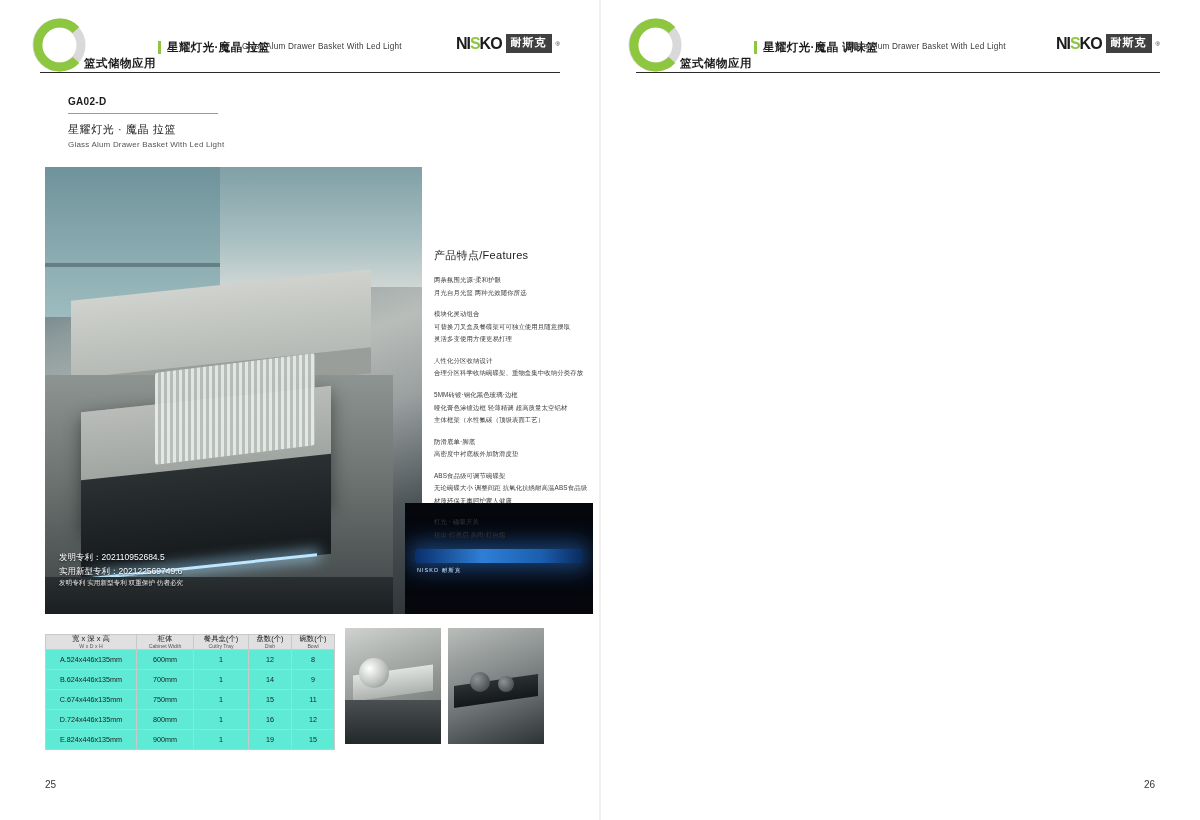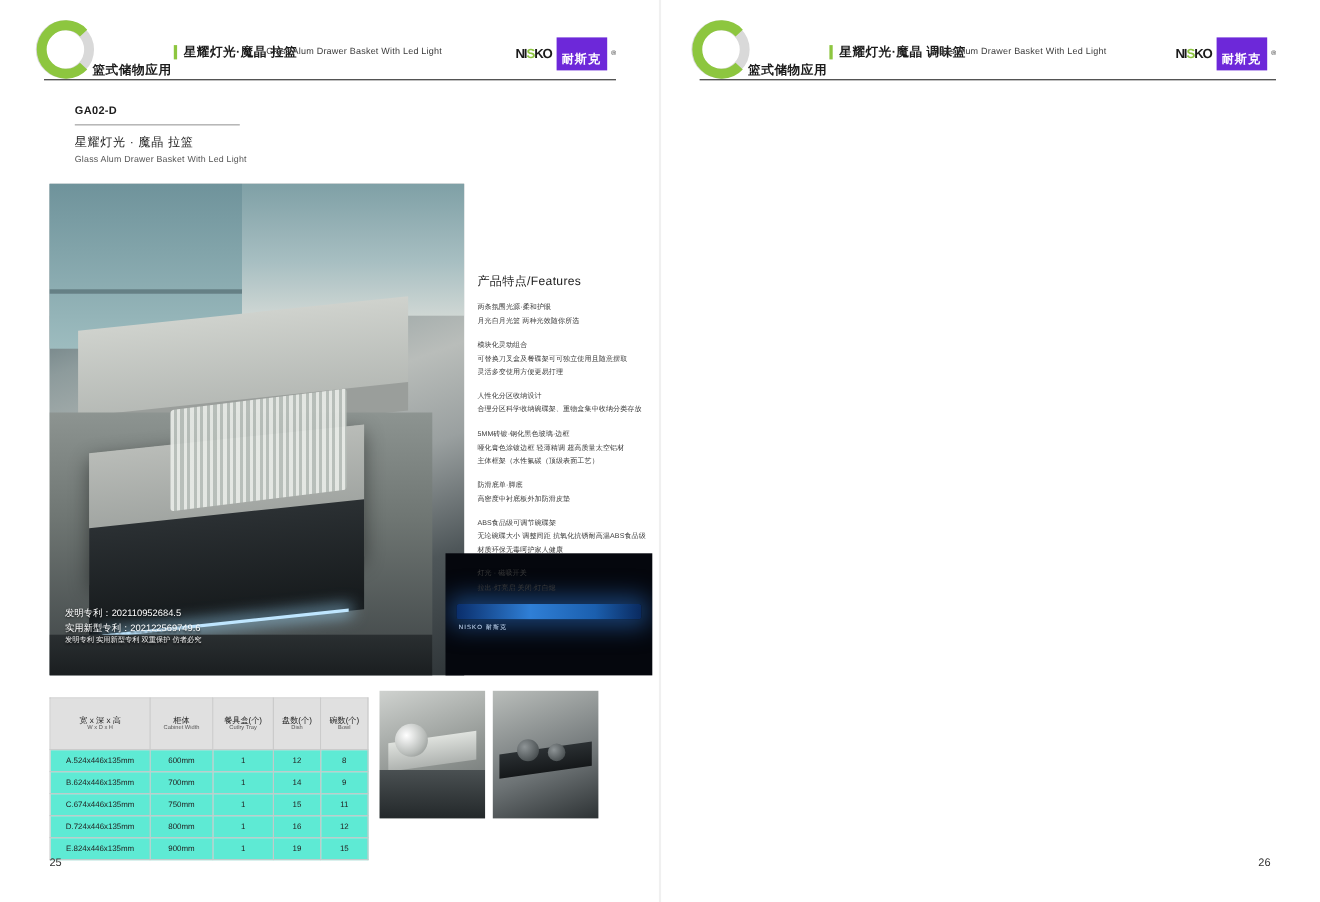--- a/index.html
+++ b/index.html
@@ -20,23 +20,23 @@
   .page.right .hdr{left:36px;right:40px;}
   .hdr-rule{position:absolute;left:0;right:0;top:44px;height:1px;background:#2b2b2b;}
   .hdr-c{position:absolute;left:-8px;top:-10px;width:54px;height:54px;}
   .hdr-c svg{display:block;}
   .hdr-tag{position:absolute;left:44px;top:28px;font-size:11.5px;font-weight:bold;color:#1b1b1b;letter-spacing:.5px;}
   .hdr-bar{position:absolute;left:118px;top:13px;width:3px;height:13px;background:#8dc63f;}
   .hdr-zh{position:absolute;left:127px;top:12px;font-size:11.5px;font-weight:bold;color:#1b1b1b;letter-spacing:.4px;}
   .hdr-en{position:absolute;left:202px;top:14px;font-size:8.2px;color:#3a3a3a;letter-spacing:.2px;}
   .page.right .hdr-en{left:210px;}
   .logo{position:absolute;right:0;top:6px;display:flex;align-items:center;gap:4px;}
-  .logo-n{font-size:12px;font-weight:bold;letter-spacing:-1px;color:#1b1b1b;}
+  .logo-n{font-size:16px;font-weight:bold;letter-spacing:-1px;color:#1b1b1b;}
   .logo-n .g{color:#8dc63f;}
-  .logo-box{background:#6d28d9;color:#fff;font-size:11px;font-weight:bold;padding:12px 5px 3px;letter-spacing:1px;text-align:right;}
+  .logo-box{background:#404040;color:#fff;font-size:11px;font-weight:bold;padding:1px 5px 3px;letter-spacing:1px;text-align:right;}
   .logo-r{font-size:6px;vertical-align:super;color:#1b1b1b;}
 
   
   .titleblk{position:absolute;left:68px;top:96px;width:300px;}
   .code{font-size:10px;font-weight:bold;color:#1b1b1b;letter-spacing:.3px;}
   .code-rule{width:150px;height:1px;background:#9a9a9a;margin:6px 0 8px;}
   .t-zh{font-size:11px;color:#1b1b1b;letter-spacing:.6px;}
   .t-en{font-size:8px;color:#555;margin-top:3px;letter-spacing:.2px;}
 
   
@@ -65,21 +65,21 @@
   
   .feat{position:absolute;}
   .feat-l{left:405px;top:248px;width:190px;margin-left:29px;}
   .feat-t{font-size:11px;color:#1b1b1b;margin-bottom:12px;letter-spacing:.3px;}
   .feat-g{margin-bottom:11px;}
   .feat-g p{margin:0 0 2px;font-size:6.4px;line-height:1.65;color:#3a3a3a;letter-spacing:.1px;}
 
   
   table.spec{border-collapse:collapse;font-size:7.2px;color:#222;}
   table.spec th,table.spec td{border:1px solid #c9c9c9;text-align:center;vertical-align:middle;}
-  table.spec thead th{background:#e0e0e0;font-weight:normal;padding:16px 2px;line-height:1.15;}
+  table.spec thead th{background:#e0e0e0;font-weight:normal;padding:0 2px;line-height:1.15;}
   table.spec thead th .zh{display:block;font-size:7.4px;}
   table.spec thead th .en{display:block;font-size:5.2px;color:#555;}
   table.spec tbody td{padding:5px 2px;background:#5eead4;}
   .tbl-l{position:absolute;left:45px;top:634px;}
   .tbl-l td:nth-child(1){width:86px;}
   .tbl-l td:nth-child(2){width:52px;}
   .tbl-l td:nth-child(3){width:50px;}
   .tbl-l td:nth-child(4){width:38px;}
   .tbl-l td:nth-child(5){width:38px;}
 

